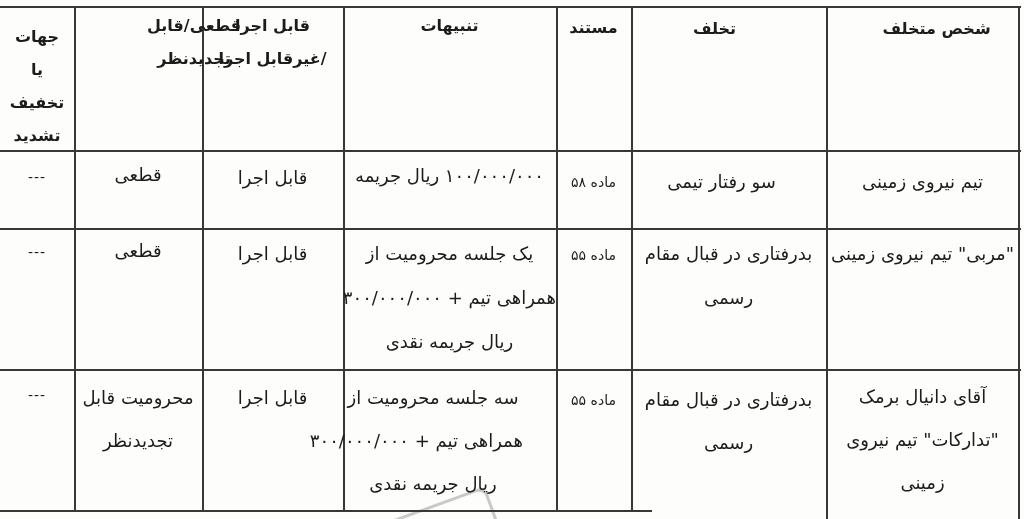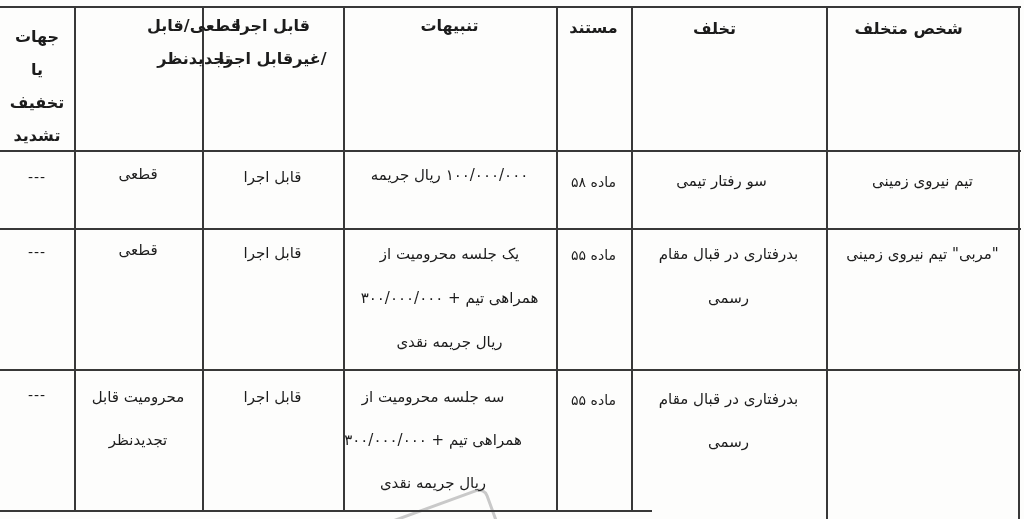--- a/index.html
+++ b/index.html
@@ -12,21 +12,21 @@
     color:#1c1c1c;
     direction:rtl;
   }
   .hline,.vline{position:absolute;background:#383838;z-index:2;}
   .hline{height:2px;}
   .vline{width:2px;}
   .cell{
     position:absolute;
     text-align:center;
     direction:rtl;
-    font-size:15px;
+    font-size:18px;
     line-height:43px;
     z-index:3;
     white-space:nowrap;
   }
   .hdr{font-weight:bold;font-size:16px;line-height:33px;}
   .lh41{line-height:41px;}
   .lh44{line-height:44px;}
   .ref{font-size:14px;}
   .dash{letter-spacing:1px;font-size:14px;}
   .watermark{
@@ -54,21 +54,21 @@
   <div class="hline" style="left:0;top:510px;width:652px;"></div>
 
   <div class="vline" style="left:74px;top:6px;height:506px;"></div>
   <div class="vline" style="left:202px;top:6px;height:506px;"></div>
   <div class="vline" style="left:343px;top:6px;height:506px;"></div>
   <div class="vline" style="left:556px;top:6px;height:506px;"></div>
   <div class="vline" style="left:631px;top:6px;height:506px;"></div>
   <div class="vline" style="left:826px;top:6px;height:513px;"></div>
   <div class="vline" style="left:1018px;top:6px;height:513px;"></div>
 
-  <div class="cell hdr" style="left:826px;top:12px;width:165px;">
+  <div class="cell hdr" style="left:826px;top:12px;width:165px;padding-left:28px;">
     <div>شخص متخلف</div>
   </div>
   <div class="cell hdr" style="left:631px;top:12px;width:167px;">
     <div>تخلف</div>
   </div>
   <div class="cell hdr" style="left:556px;top:11px;width:75px;">
     <div>مستند</div>
   </div>
   <div class="cell hdr" style="left:343px;top:9px;width:213px;">
     <div>تنبیهات</div>
@@ -128,20 +128,25 @@
   <div class="cell" style="left:202px;top:232px;width:141px;">
     <div>قابل اجرا</div>
   </div>
   <div class="cell" style="left:74px;top:229px;width:128px;">
     <div>قطعی</div>
   </div>
   <div class="cell dash" style="left:0;top:231px;width:74px;">
     <div>---</div>
   </div>
 
+  <div class="cell" style="left:826px;top:375px;width:193px;">
+    <div>آقای دانیال برمک</div>
+    <div>"تدارکات" تیم نیروی</div>
+    <div>زمینی</div>
+  </div>
   <div class="cell" style="left:631px;top:378px;width:195px;">
     <div>بدرفتاری در قبال مقام</div>
     <div>رسمی</div>
   </div>
   <div class="cell ref" style="left:556px;top:379px;width:75px;">
     <div>ماده ۵۵</div>
   </div>
   <div class="cell" style="left:343px;top:376px;width:180px;">
     <div>سه جلسه محرومیت از</div>
     <div>همراهی تیم + ۳۰۰/۰۰۰/۰۰۰</div>

